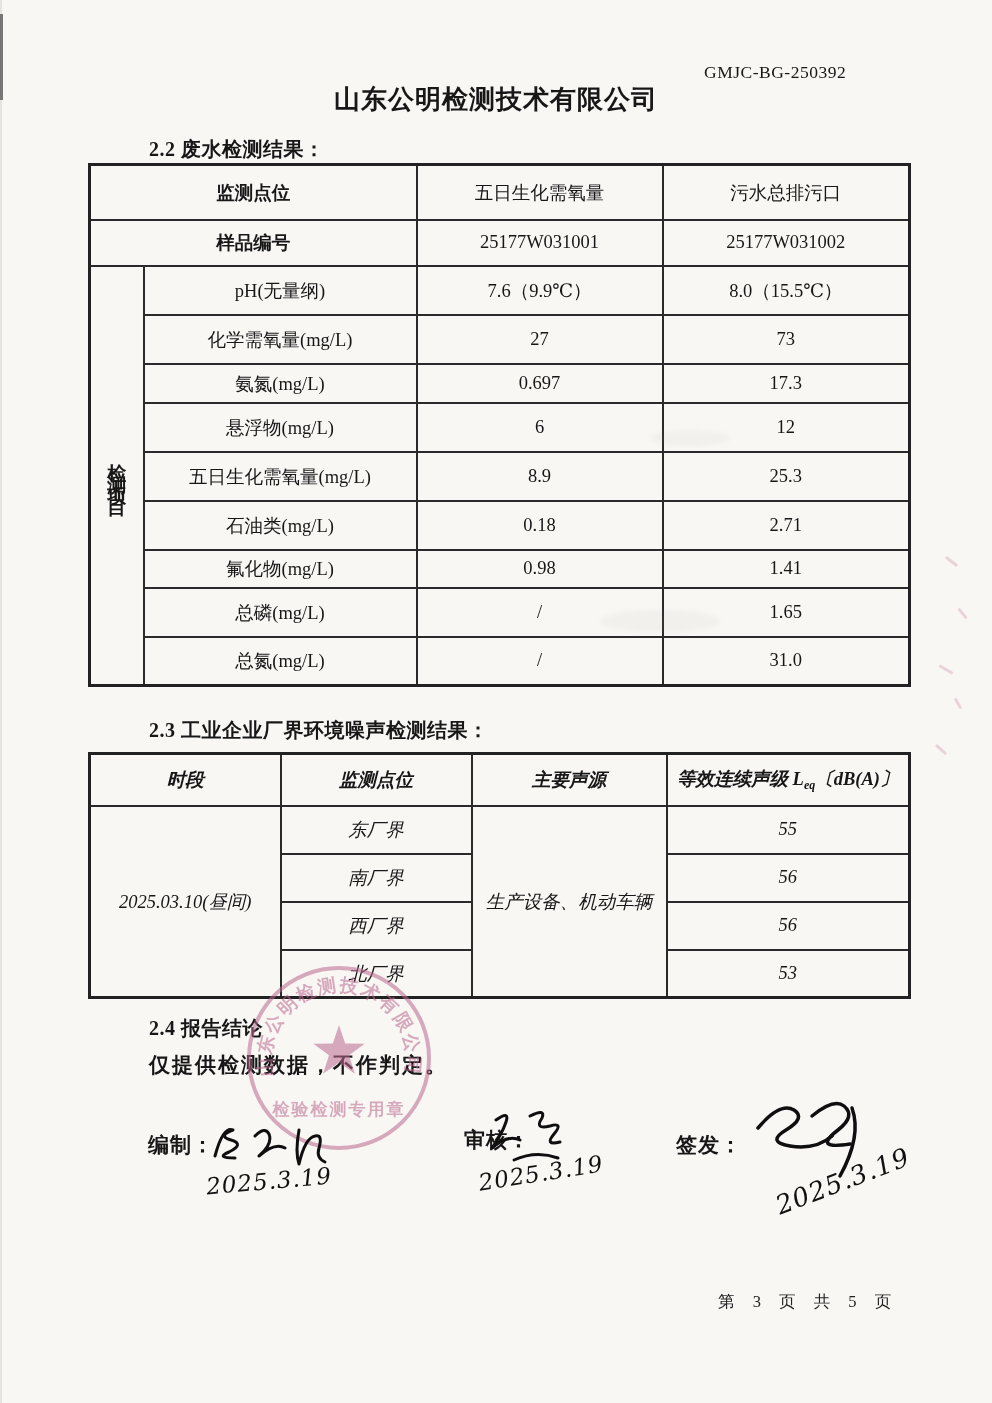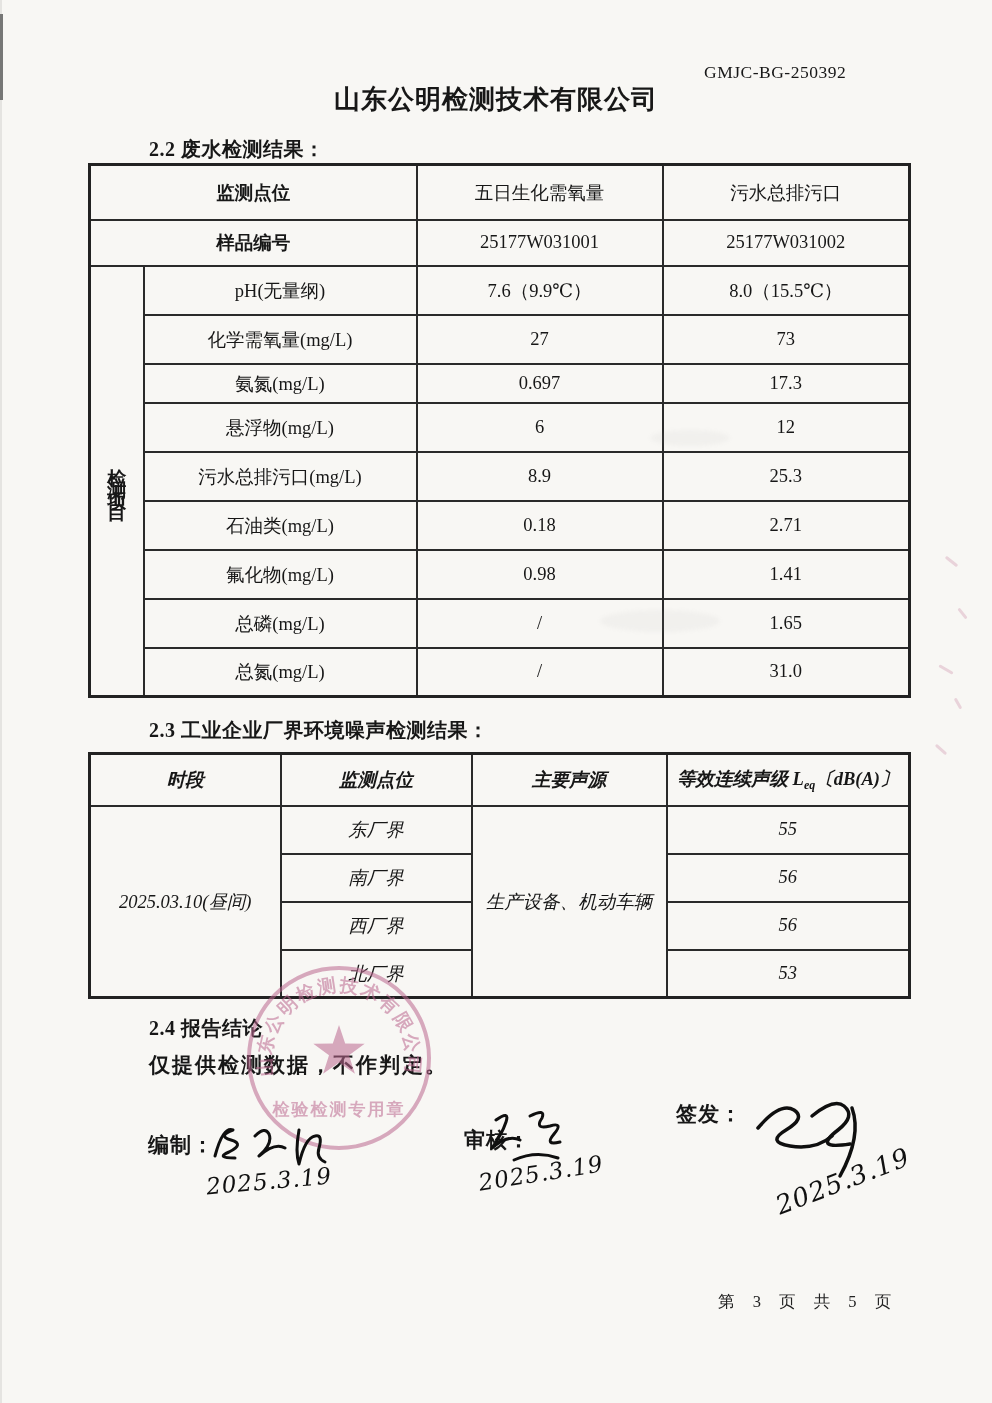--- a/index.html
+++ b/index.html
@@ -91,30 +91,30 @@
       <td>氨氮(mg/L)</td>
       <td>0.697</td>
       <td>17.3</td>
     </tr>
     <tr style="height:49px">
       <td>悬浮物(mg/L)</td>
       <td>6</td>
       <td>12</td>
     </tr>
     <tr style="height:49px">
-      <td>污水总排污口(mg/L)</td>
+      <td>五日生化需氧量(mg/L)</td>
       <td>8.9</td>
       <td>25.3</td>
     </tr>
     <tr style="height:49px">
       <td>石油类(mg/L)</td>
       <td>0.18</td>
       <td>2.71</td>
     </tr>
-    <tr style="height:49px">
+    <tr style="height:38px">
       <td>氟化物(mg/L)</td>
       <td>0.98</td>
       <td>1.41</td>
     </tr>
     <tr style="height:49px">
       <td>总磷(mg/L)</td>
       <td>/</td>
       <td>1.65</td>
     </tr>
     <tr style="height:49px">
@@ -186,21 +186,21 @@
   <div class="abs sig-date" style="left:206px;top:1168px;transform:rotate(-5deg);">2025.3.19</div>
 
   <div class="abs sig-label" style="left:420px;top:1126px;margin-left:44px;">审核：</div>
   <svg class="abs sig-svg" style="left:488px;top:1104px;" width="100" height="62">
     <path d="M8 16 Q22 6 18 18 Q14 30 4 44 Q20 30 32 36"></path>
     <path d="M42 12 Q58 4 54 14 Q46 26 62 22 Q76 18 66 30 Q56 42 72 38"></path>
     <path d="M26 56 Q48 46 70 54"></path>
   </svg>
   <div class="abs sig-date" style="left:478px;top:1160px;transform:rotate(-9deg);">2025.3.19</div>
 
-  <div class="abs sig-label" style="left:676px;top:1100px;">签发：</div>
+  <div class="abs sig-label" style="left:676px;top:1131px;">签发：</div>
   <svg class="abs sig-svg" style="left:740px;top:1094px;" width="160" height="95">
     <path d="M18 34 Q40 8 54 16 Q66 24 46 36 Q26 48 50 52 Q76 56 92 42" style="stroke-width:3.5"></path>
     <path d="M72 22 Q94 4 104 12 Q116 22 98 36 Q72 56 110 50" style="stroke-width:3.5"></path>
     <path d="M112 14 Q122 42 100 82" style="stroke-width:3.5"></path>
   </svg>
   <div class="abs sig-date" style="left:772px;top:1166px;transform:rotate(-21deg);font-size:26px;">2025.3.19</div>
 
   <div class="abs ghost" style="left:944px;top:560px;width:15px;height:3px;transform:rotate(38deg);"></div>
   <div class="abs ghost" style="left:956px;top:612px;width:13px;height:3px;transform:rotate(52deg);"></div>
   <div class="abs ghost" style="left:938px;top:668px;width:16px;height:3px;transform:rotate(30deg);"></div>

